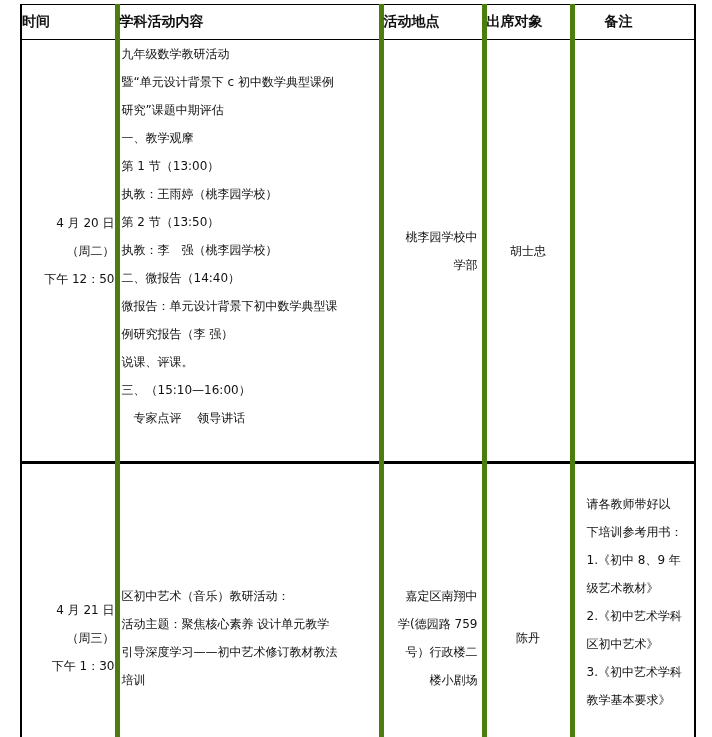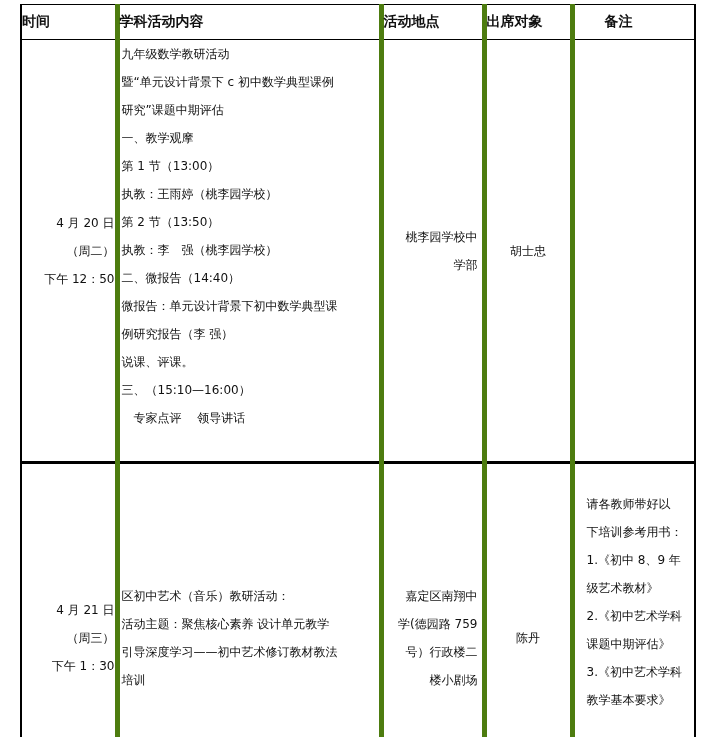--- a/index.html
+++ b/index.html
@@ -120,19 +120,19 @@
         <div class="line">培训</div>
       </td>
       <td class="place-cell">嘉定区南翔中学(德园路 759 号）行政楼二楼小剧场</td>
       <td class="attendee-cell">陈丹</td>
       <td class="note-cell edge-right">
         <div class="line">请各教师带好以</div>
         <div class="line">下培训参考用书：</div>
         <div class="line">1.《初中 8、9 年</div>
         <div class="line">级艺术教材》</div>
         <div class="line">2.《初中艺术学科</div>
-        <div class="line">课题中期评估》</div>
+        <div class="line">区初中艺术》</div>
         <div class="line">3.《初中艺术学科</div>
         <div class="line">教学基本要求》</div>
       </td>
     </tr>
   </tbody>
 </table>
 
 </body></html>

